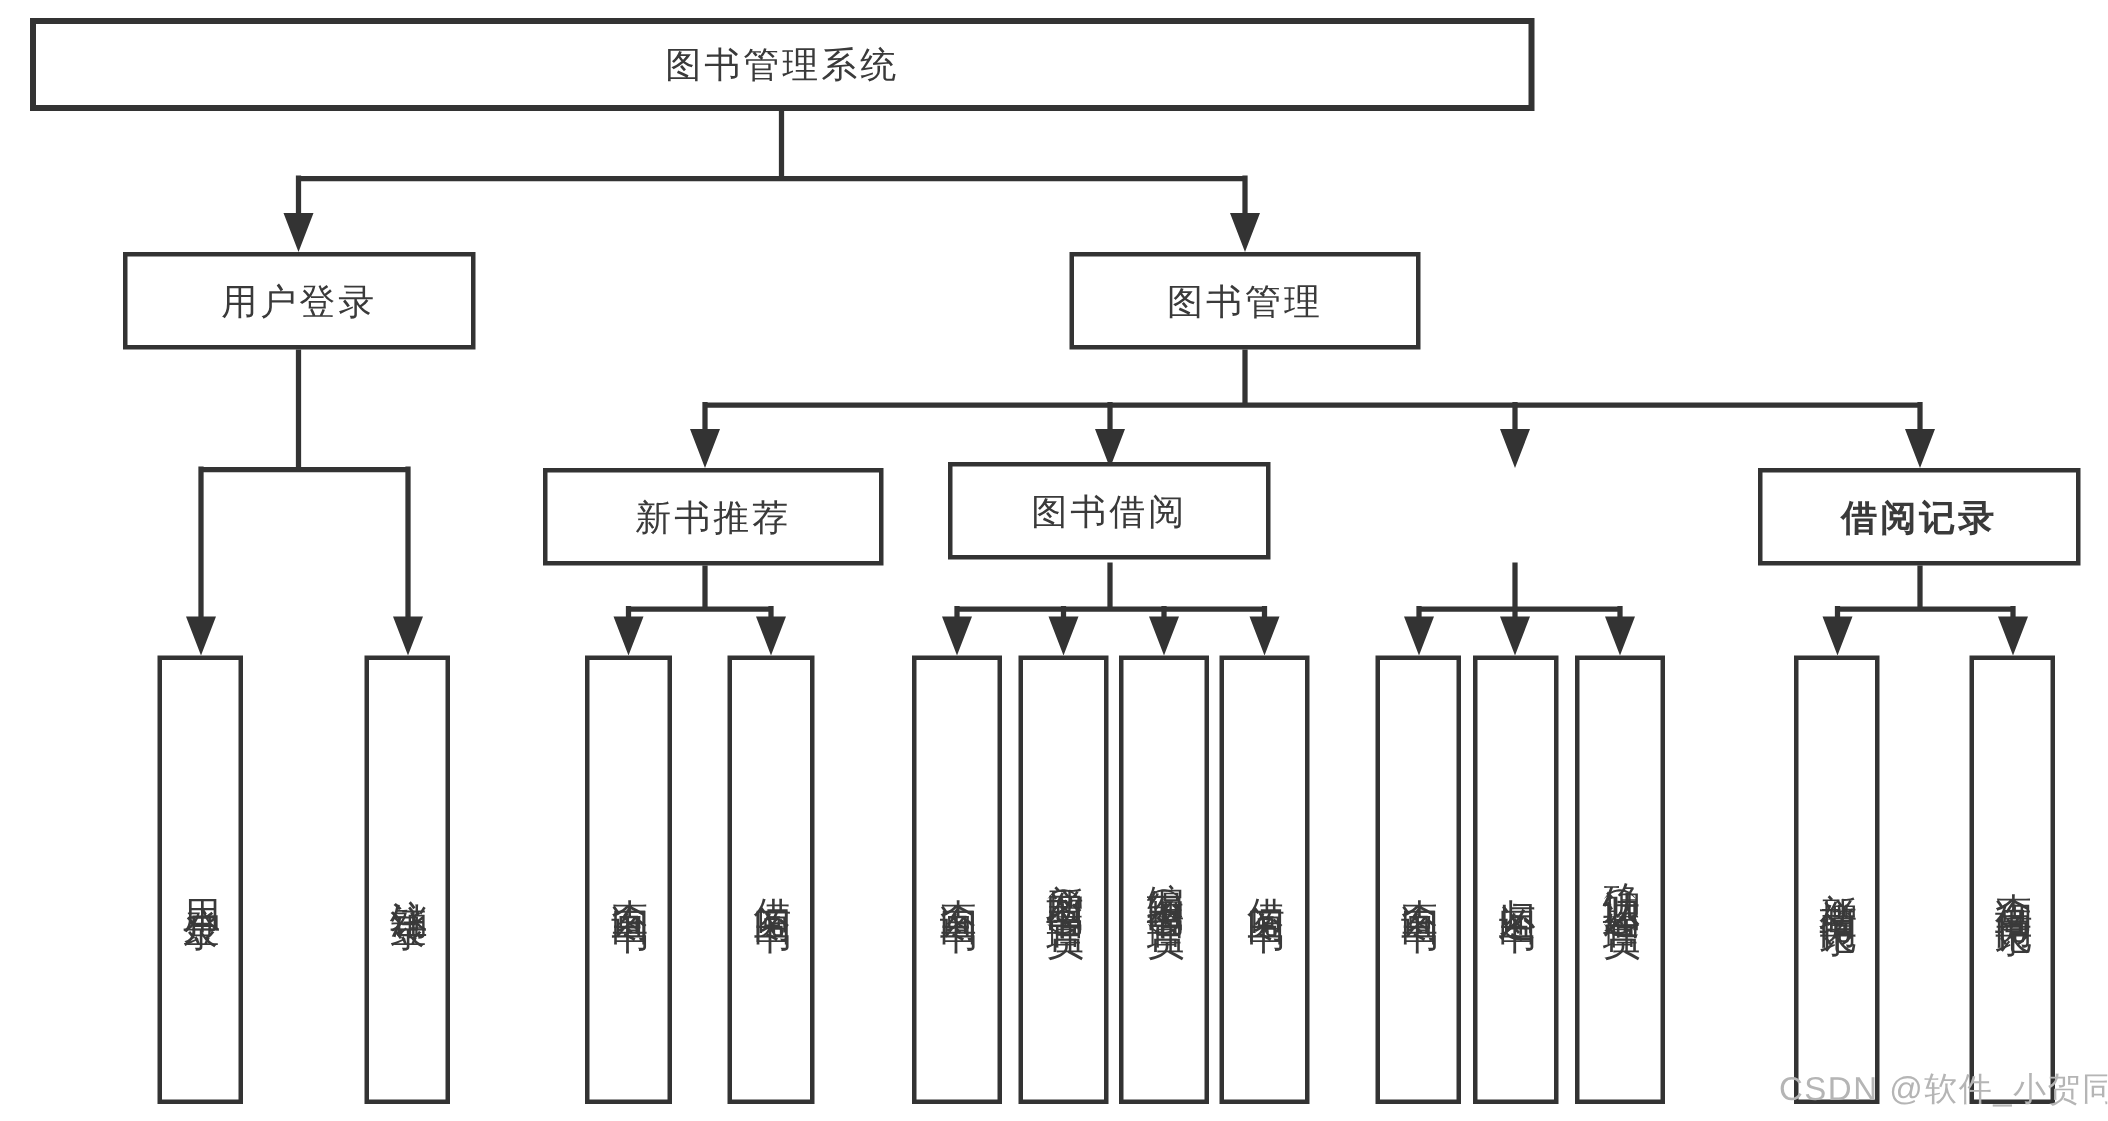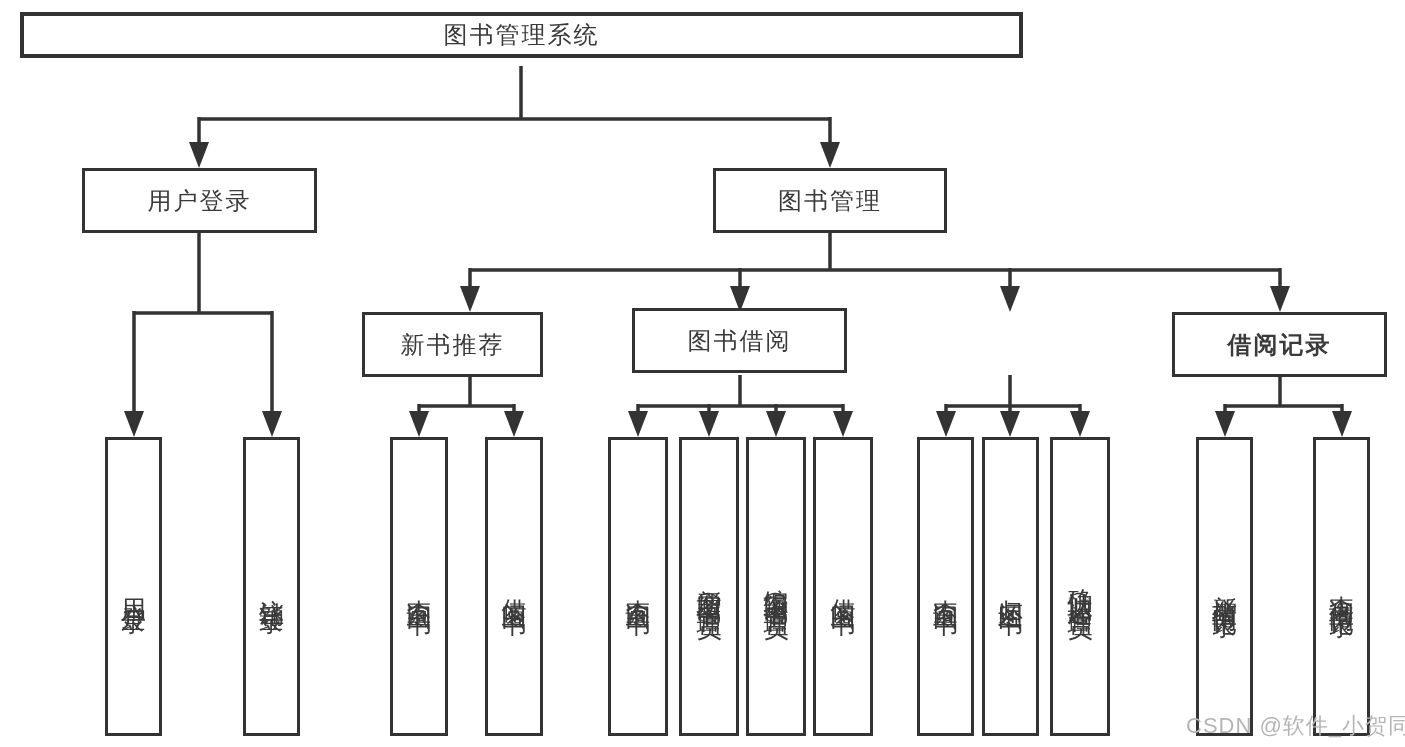--- a/index.html
+++ b/index.html
@@ -29,24 +29,24 @@
   .root  { border-width: 4px; }
   .leaf span {
     writing-mode: vertical-rl;
     text-orientation: mixed;
     font-size: 25px;
     letter-spacing: 4px;
     line-height: 1;
     color: #3a3a3a;
   }
   
-  .n-root   { left: 20px;   top: 12px;  width: 1003px; height: 46px; }
+  .n-root   { left: 20px;   top: 12px;  width: 1003px; height: 62px; }
   .n-login  { left: 82px;   top: 168px; width: 235px;  height: 65px; }
   .n-mgmt   { left: 713px;  top: 168px; width: 234px;  height: 65px; }
-  .n-rec    { left: 362px;  top: 312px; width: 181px;  height: 65px; }
+  .n-rec    { left: 362px;  top: 312px; width: 227px;  height: 65px; }
   .n-borrow { left: 632px;  top: 308px; width: 215px;  height: 65px; }
   .n-cur    { left: 902px;  top: 312px; width: 215px;  height: 65px; }
   .n-recd   { left: 1172px; top: 312px; width: 215px;  height: 65px; font-weight: bold; }
   .leaf { top: 437px; height: 299px; }
   .lf1  { left: 105px;  width: 57px; }
   .lf2  { left: 243px;  width: 57px; }
   .lf3  { left: 390px;  width: 58px; }
   .lf4  { left: 485px;  width: 58px; }
   .lf5  { left: 608px;  width: 60px; }
   .lf6  { left: 679px;  width: 60px; }

